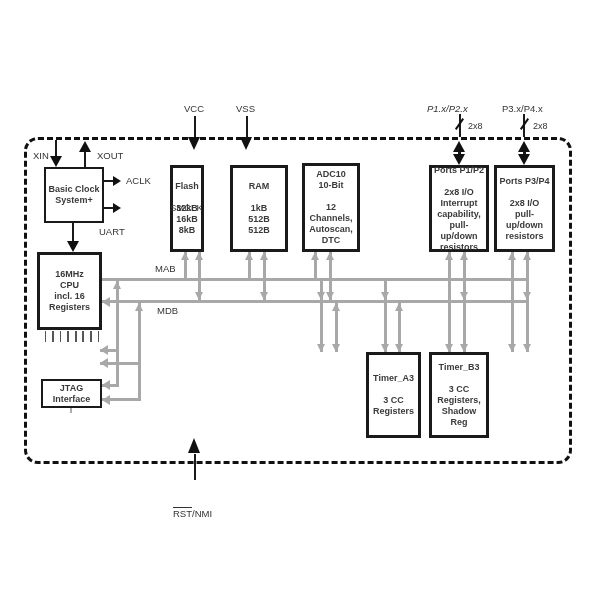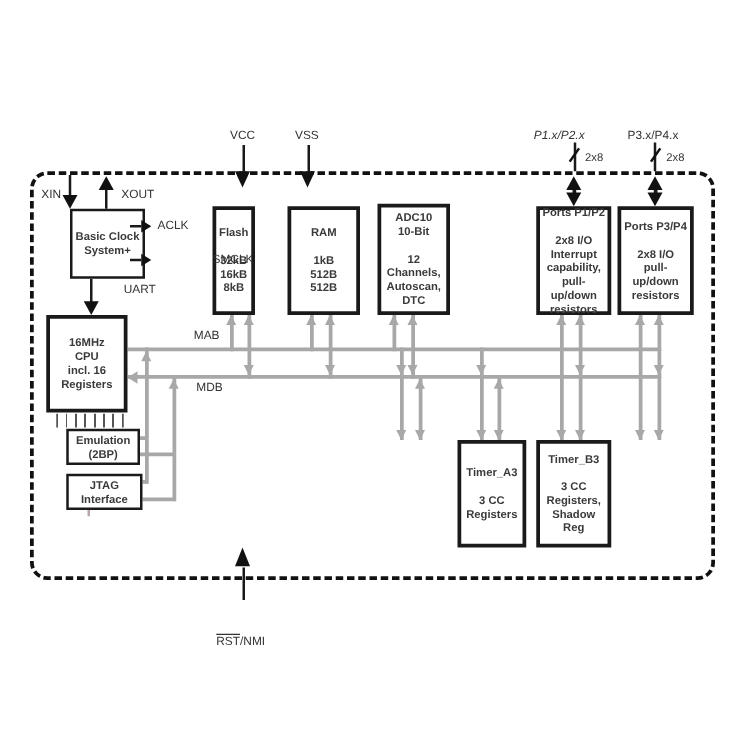--- a/index.html
+++ b/index.html
@@ -11,21 +11,21 @@
   .dashed{
     position:absolute;left:24px;top:137px;width:548px;height:327px;
     border:3px dashed #111;border-radius:14px;box-sizing:border-box;
   }
   .box{
     position:absolute;background:#fff;border:3px solid #1a1a1a;box-sizing:border-box;
     display:flex;align-items:center;justify-content:center;text-align:center;
     font-size:9px;line-height:11px;color:#3a3a3a;
   }
   .box .txt{white-space:pre-line;width:100%;font-weight:bold;}
-  .b2{border-width:2px;margin-left:12px;}
+  .b2{border-width:2px;}
   .lbl{position:absolute;font-size:9.5px;color:#333;white-space:nowrap;line-height:10px;}
   .gl-h{position:absolute;height:3px;background:#a8a8a8;}
   .gl-v{position:absolute;width:3px;background:#a8a8a8;}
   .kl-h{position:absolute;height:2px;background:#1a1a1a;}
   .kl-v{position:absolute;width:2px;background:#1a1a1a;}
   .kl-v3{position:absolute;width:3px;background:#1a1a1a;}
   .tri{position:absolute;width:0;height:0;}
   .gu{border-left:4.5px solid transparent;border-right:4.5px solid transparent;border-bottom:8px solid #a8a8a8;}
   .gd{border-left:4.5px solid transparent;border-right:4.5px solid transparent;border-top:8px solid #a8a8a8;}
   .gle{border-top:5px solid transparent;border-bottom:5px solid transparent;border-right:8px solid #a8a8a8;}
@@ -119,24 +119,20 @@
   <div class="box b2" style="left:44px;top:167px;width:60px;height:56px;">
     <span class="txt">Basic Clock
 System+</span>
   </div>
   <div class="box" style="left:37px;top:252px;width:65px;height:78px;">
     <span class="txt">16MHz
 CPU
 incl. 16
 Registers</span>
   </div>
-  <div class="box b2" style="left:41px;top:343px;width:59px;height:29px;">
-    <span class="txt">Emulation
-(2BP)</span>
-  </div>
   <div class="box b2" style="left:41px;top:379px;width:61px;height:29px;">
     <span class="txt">JTAG
 Interface</span>
   </div>
   <div class="box" style="left:170px;top:165px;width:34px;height:87px;">
     <span class="txt">Flash
 
 32kB
 16kB
 8kB</span>

